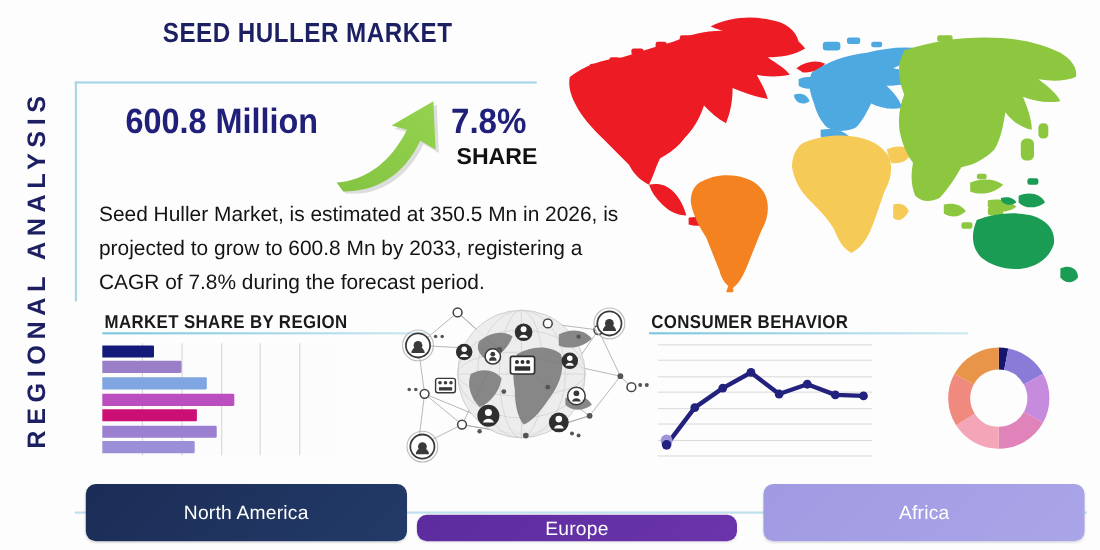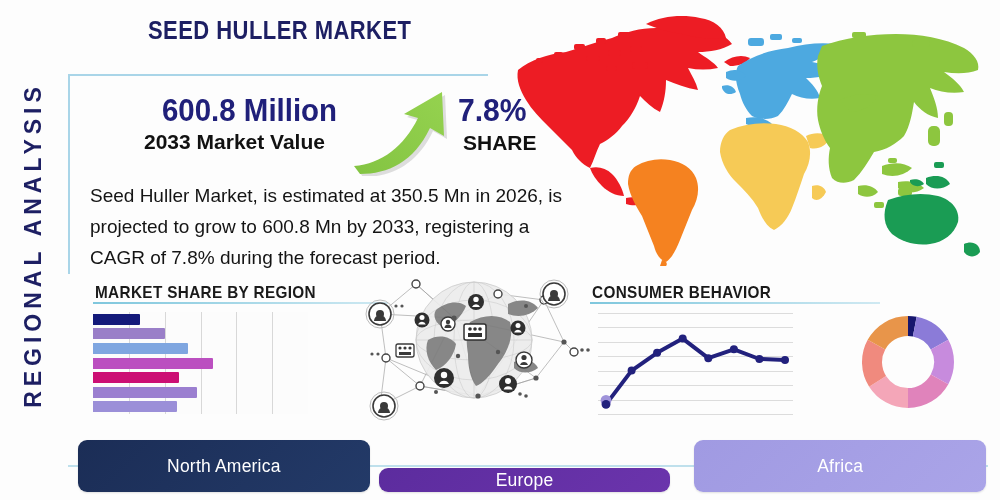--- a/index.html
+++ b/index.html
@@ -52,21 +52,21 @@
     left: 68px; top: 74px;
     width: 420px; height: 200px;
     border-top: 2px solid #a9d5e8;
     border-left: 2px solid #a9d5e8;
   }
 
   
   #kpi-row {
     position: absolute;
     left: 88px; top: 92px;
-    width: 420px; height: 80px; margin-left: 48px;
+    width: 420px; height: 80px;
   }
   #kpi-value {
     position: absolute; left: 26px; top: 0px;
     font-size: 32px; font-weight: bold;
     color: #20207a;
     font-family: "Liberation Sans Narrow", "Liberation Sans", sans-serif;
     transform: scaleX(0.92); transform-origin: left center;
     white-space: nowrap;
   }
   #kpi-label {
@@ -218,21 +218,20 @@
 <div id="root">
 
   <div id="side-label">REGIONAL ANALYSIS</div>
 
   <div id="main-title">SEED HULLER MARKET</div>
 
   <div id="left-frame"></div>
 
   <div id="kpi-row">
     <div id="kpi-value">600.8 Million</div>
-    <div id="kpi-label">2033 Market Value</div>
 
     <svg id="growth-arrow" viewBox="0 0 110 88">
       <defs>
         <linearGradient id="arrGrad" x1="0" y1="1" x2="1" y2="0">
           <stop offset="0%" stop-color="#83c442"></stop>
           <stop offset="100%" stop-color="#95d24f"></stop>
         </linearGradient>
       </defs>
       <path d="M6 78 C 34 76, 56 58, 70 30 L 56 26 L 94 4 L 96 48 L 82 40 C 66 74, 40 86, 12 86 Z" fill="#b6b6b6" opacity="0.45" transform="translate(3,3)"></path>
       <path d="M6 78 C 34 76, 56 58, 70 30 L 56 26 L 94 4 L 96 48 L 82 40 C 66 74, 40 86, 12 86 Z" fill="url(#arrGrad)"></path>

